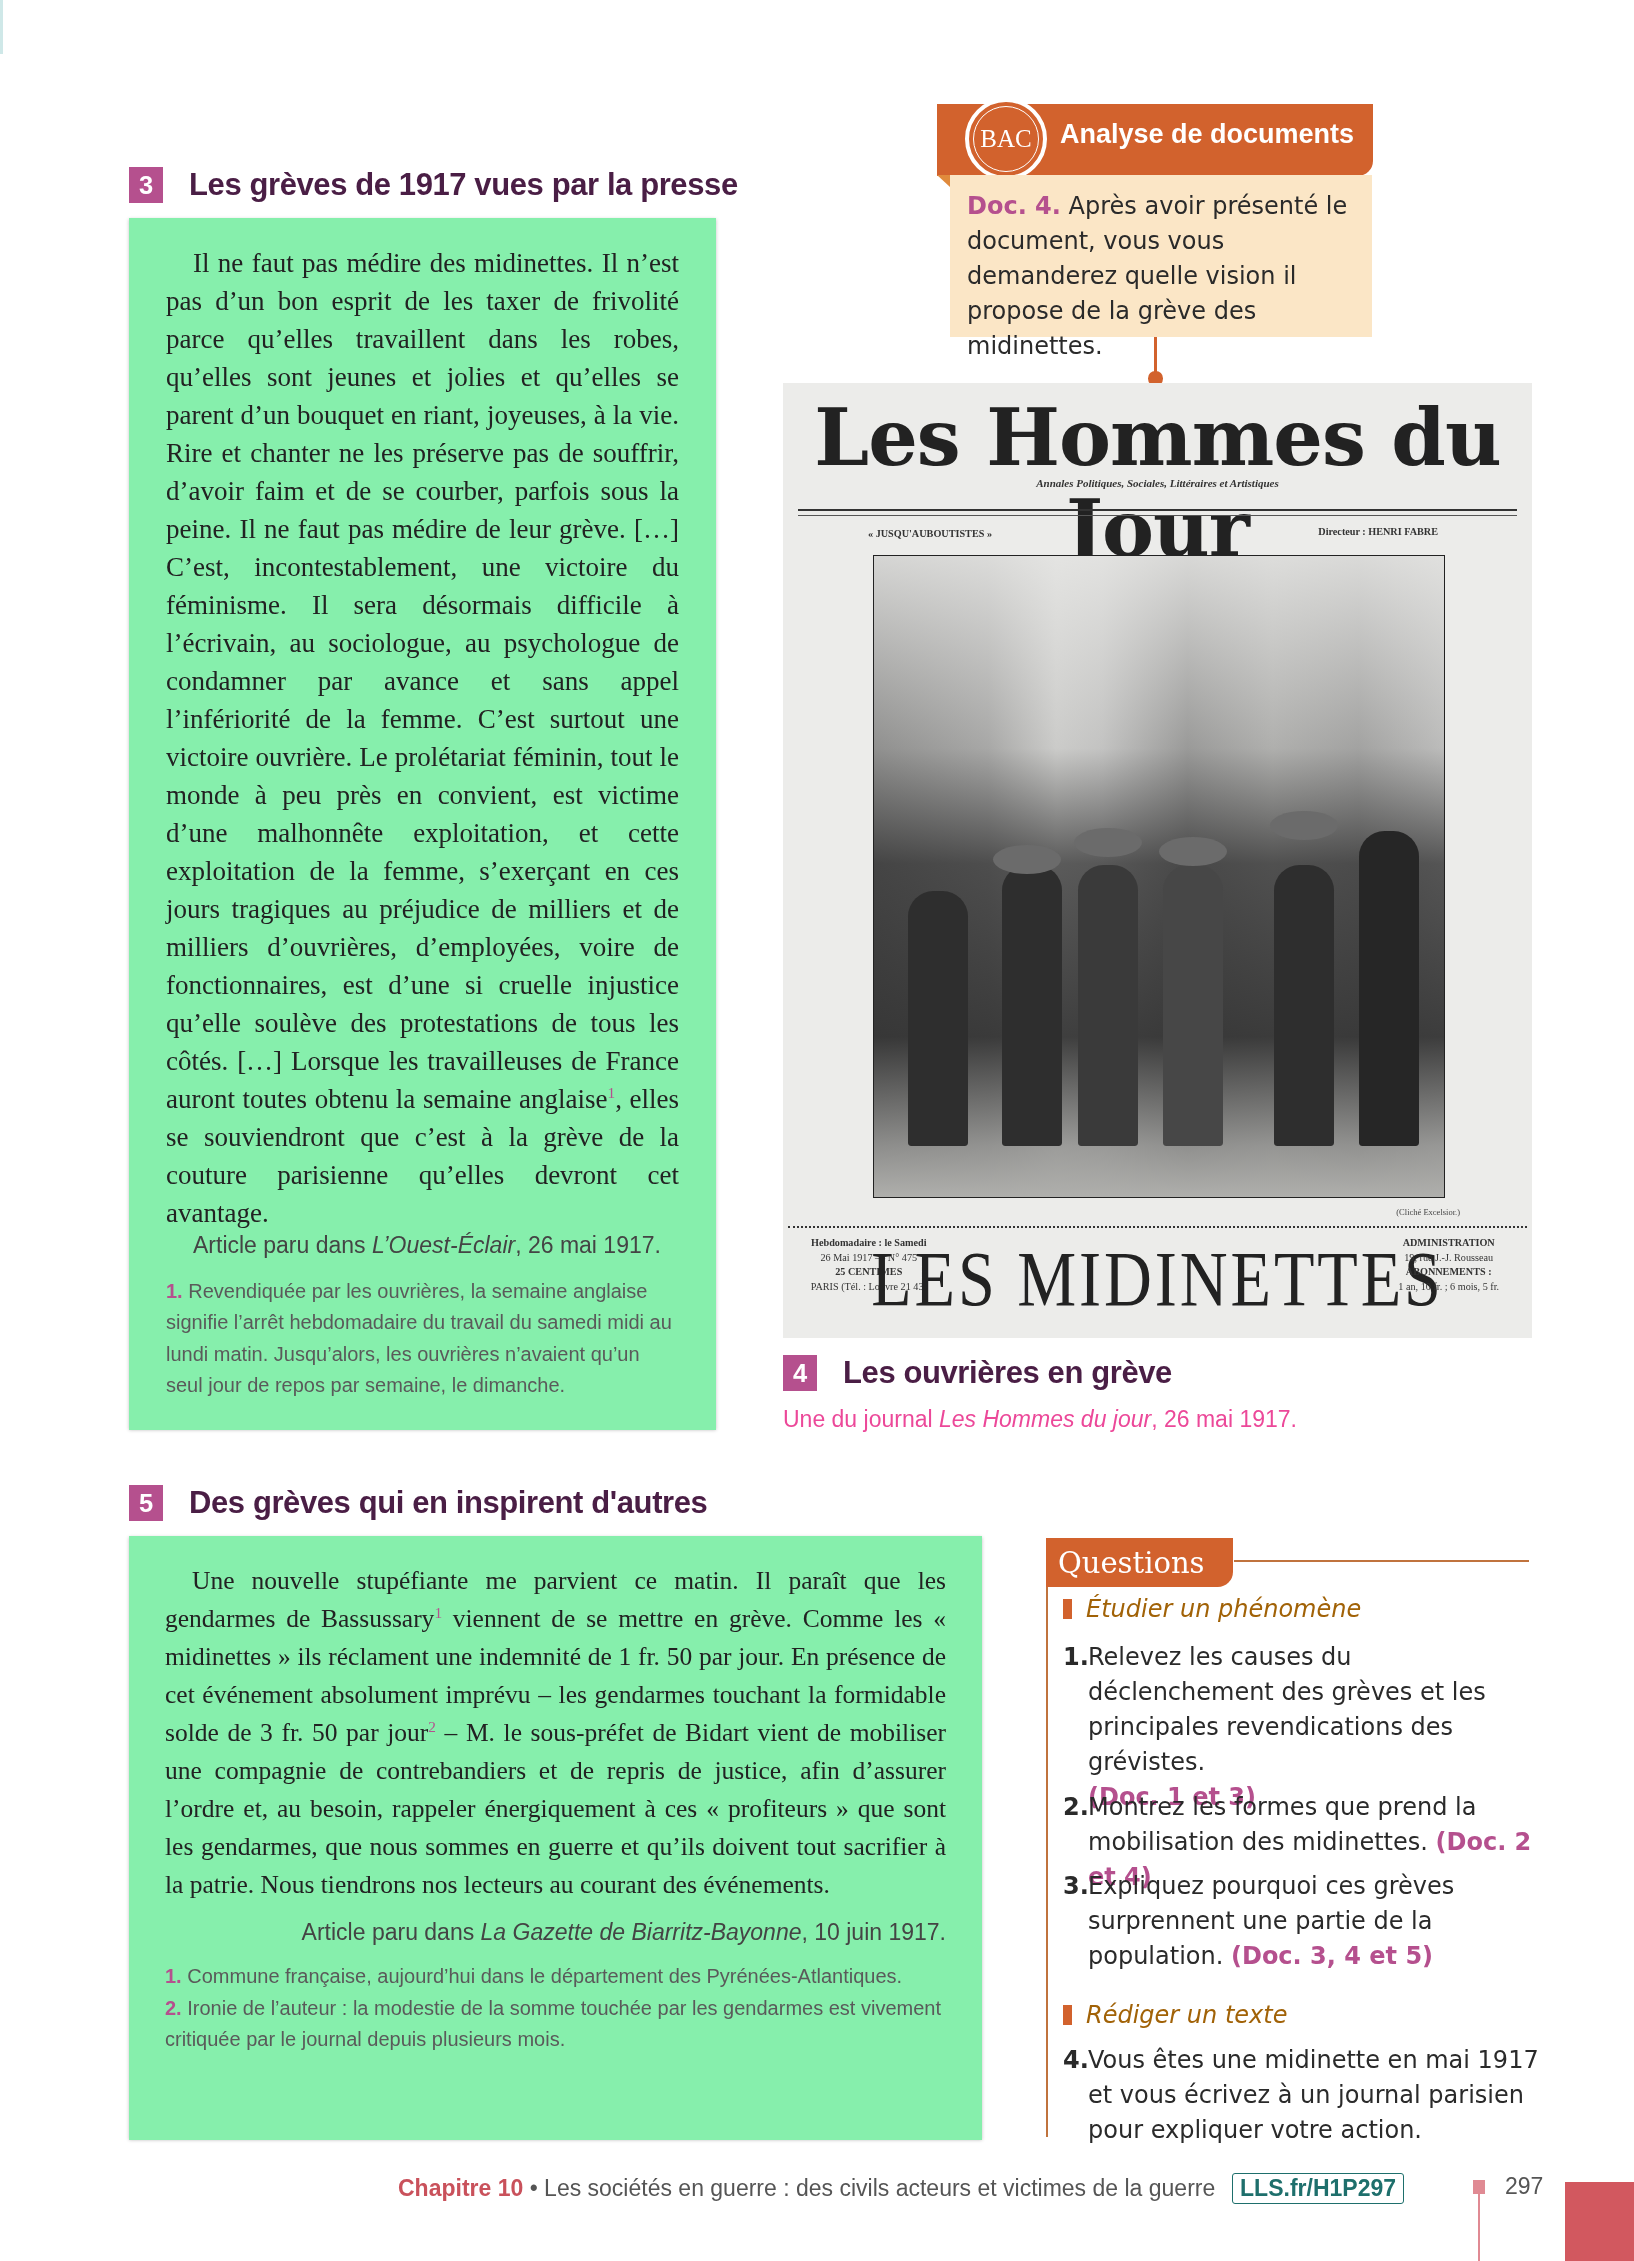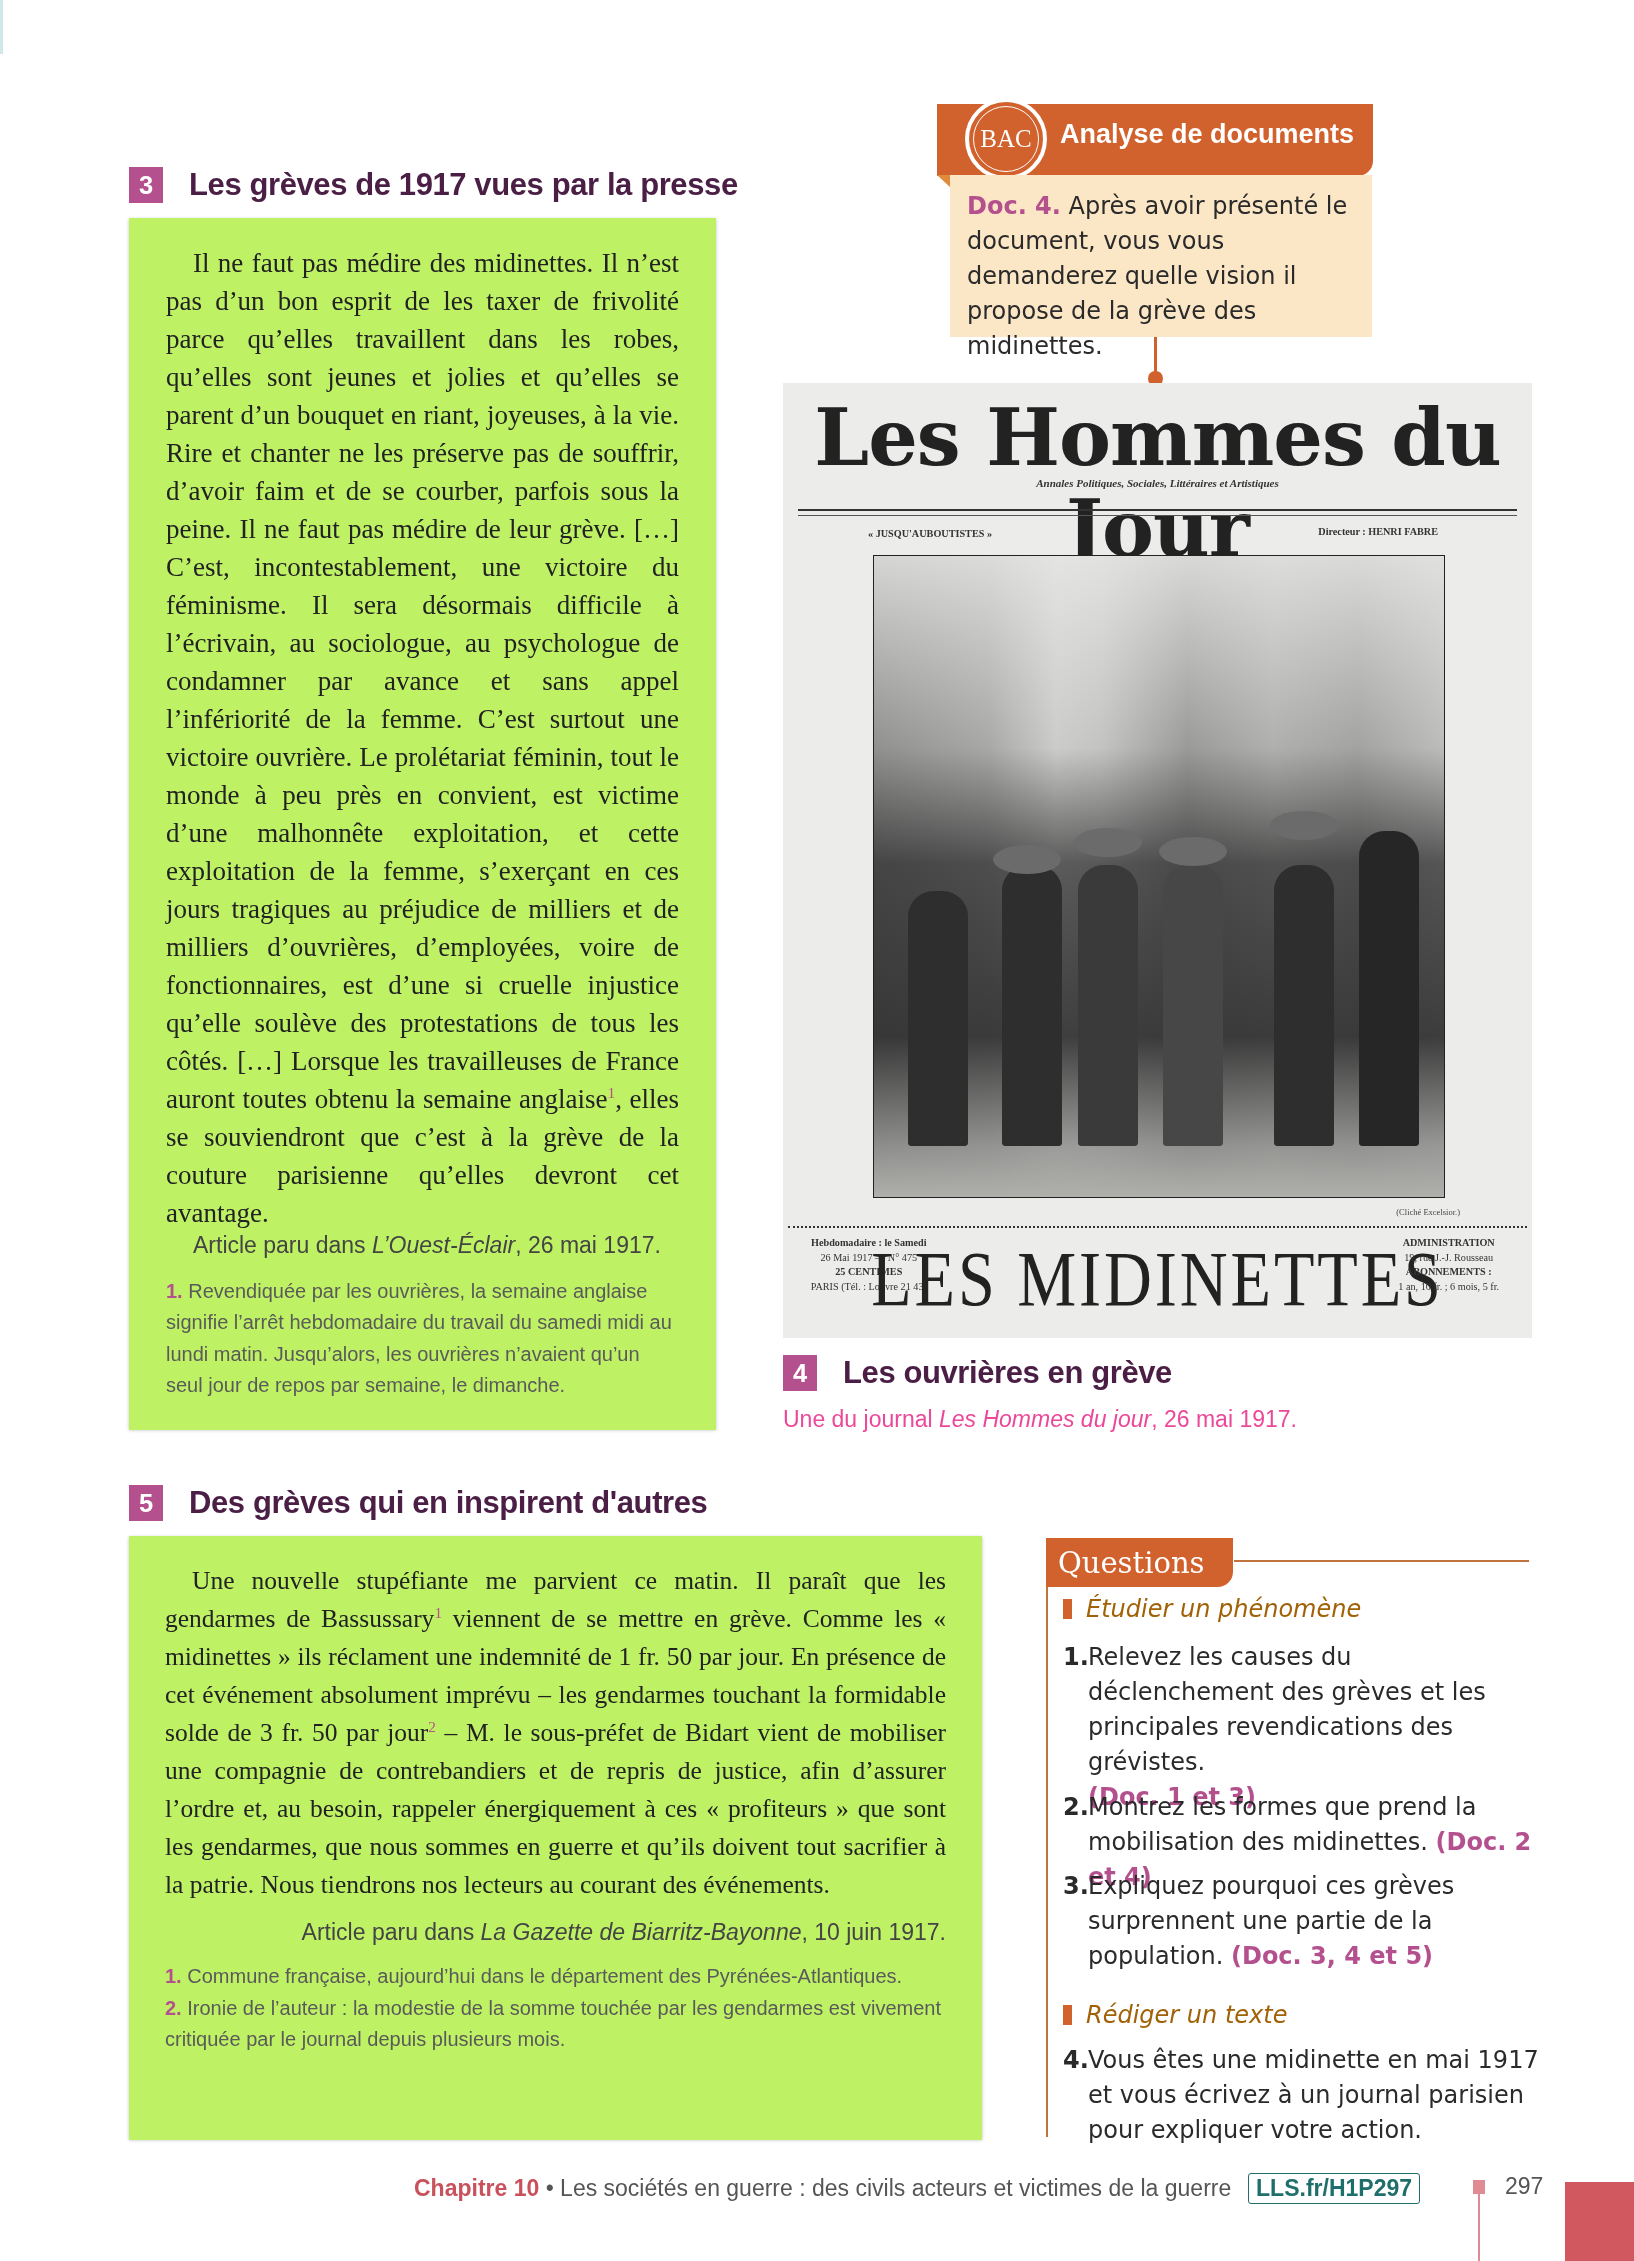--- a/index.html
+++ b/index.html
@@ -8,21 +8,21 @@
   .left-edge { position:absolute; left:0; top:0; width:2.6px; height:54px; background:#cfe8e8; }
 
   
   .doc-head { position:absolute; display:flex; align-items:center; }
   .doc-num { display:inline-flex; align-items:center; justify-content:center; width:34px; height:36px;
              background:#b5508e; color:#fff; font-weight:bold; font-size:25.5px; font-family:"Liberation Sans", sans-serif; }
   .doc-title { margin-left:26px; font-size:31px; font-weight:bold; color:#4a1e45; letter-spacing:-0.4px;
                font-family:"Liberation Sans", sans-serif; }
 
   
-  .text-box { position:absolute; background:#bef264; box-shadow:0 0.9px 3.4px rgba(0,0,0,0.25); box-sizing:border-box; }
+  .text-box { position:absolute; background:#86efac; box-shadow:0 0.9px 3.4px rgba(0,0,0,0.25); box-sizing:border-box; }
   .serif-body { font-family:"Liberation Serif", serif; font-size:27px; line-height:38px; color:#222; text-align:justify; }
   .serif-body p { margin:0; text-indent:27px; }
   .sup { color:#b5508e; font-size:15.3px; vertical-align:super; line-height:0; }
   .source { font-family:"Liberation Sans", sans-serif; font-size:23px; color:#444; }
   .notes { font-family:"Liberation Sans", sans-serif; font-size:20px; line-height:31.5px; color:#5a5a5a; }
   .notes b { color:#b5508e; }
 
   
   .bac-banner { position:absolute; left:937px; top:104px; width:436px; height:72px; background:#d2622d;
                 border-radius:0 0 15.3px 0; }
@@ -68,21 +68,21 @@
            color:#fff; font-family:"DejaVu Serif", serif; font-size:29px; display:flex; align-items:center; padding-left:12px; box-sizing:border-box; }
   .q-rule-h { position:absolute; left:1234px; top:1560px; width:295px; height:1.7px; background:#c0733d; }
   .q-rule-v { position:absolute; left:1046px; top:1587px; width:1.7px; height:550px; background:#c0733d; }
   .q-section { position:absolute; left:1063px; display:flex; align-items:center; color:#a16207; font-size:24px;font-style:italic; }
   .q-marker { width:8.5px; height:20.4px; background:#d2622d; margin-right:14.5px; }
   .q-item { position:absolute; left:1063px; width:477px; font-size:24px; line-height:35px; color:#2a2a2a; display:flex; }
   .q-item .num { font-weight:bold; width:25px; flex:none; }
   .q-item .ref { color:#b5508e; font-weight:bold; }
 
   
-  .footer { position:absolute; left:398px; top:2173px; display:flex; align-items:center; font-family:"Liberation Sans", sans-serif; font-size:23px; color:#555;margin-left:16px; }
+  .footer { position:absolute; left:398px; top:2173px; display:flex; align-items:center; font-family:"Liberation Sans", sans-serif; font-size:23px; color:#555; }
   .footer .chap { color:#c9515b; font-weight:bold; }
   .footer .link { margin-left:17px; border:1.7px solid #1e6f6c; border-radius:3px; padding:0.9px 6.8px; color:#1e6f6c; font-weight:bold; }
   .footer-marker { position:absolute; left:1473px; top:2180px; width:12px; height:13.6px; background:#e08a93; }
   .footer-line { position:absolute; left:1478px; top:2193px; width:1.7px; height:68px; background:#e08a93; }
   .page-num { position:absolute; left:1505px; top:2173px; font-family:"Liberation Sans", sans-serif; font-size:23px; color:#555; }
   .page-tab { position:absolute; left:1565px; top:2182px; width:70px; height:79px; background:#d2585f; }
 </style>
 </head>
 <body>
 

